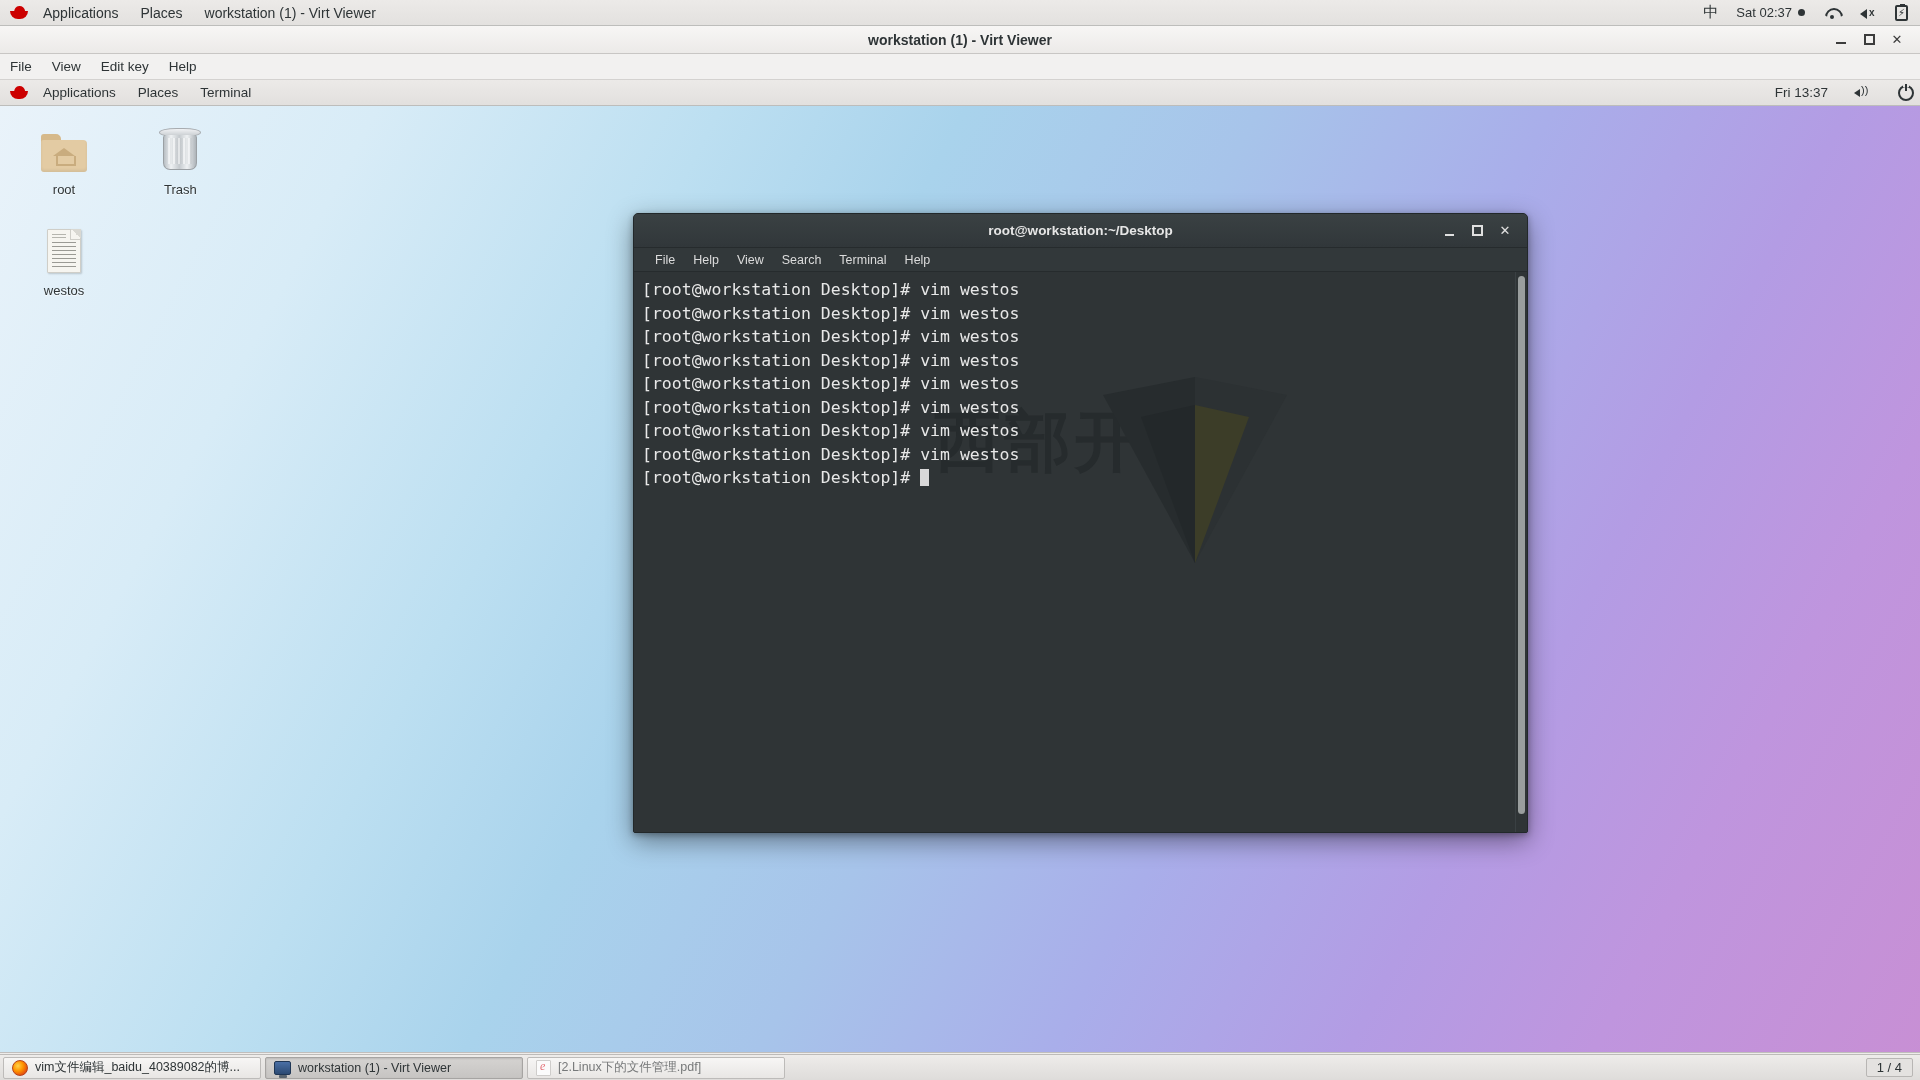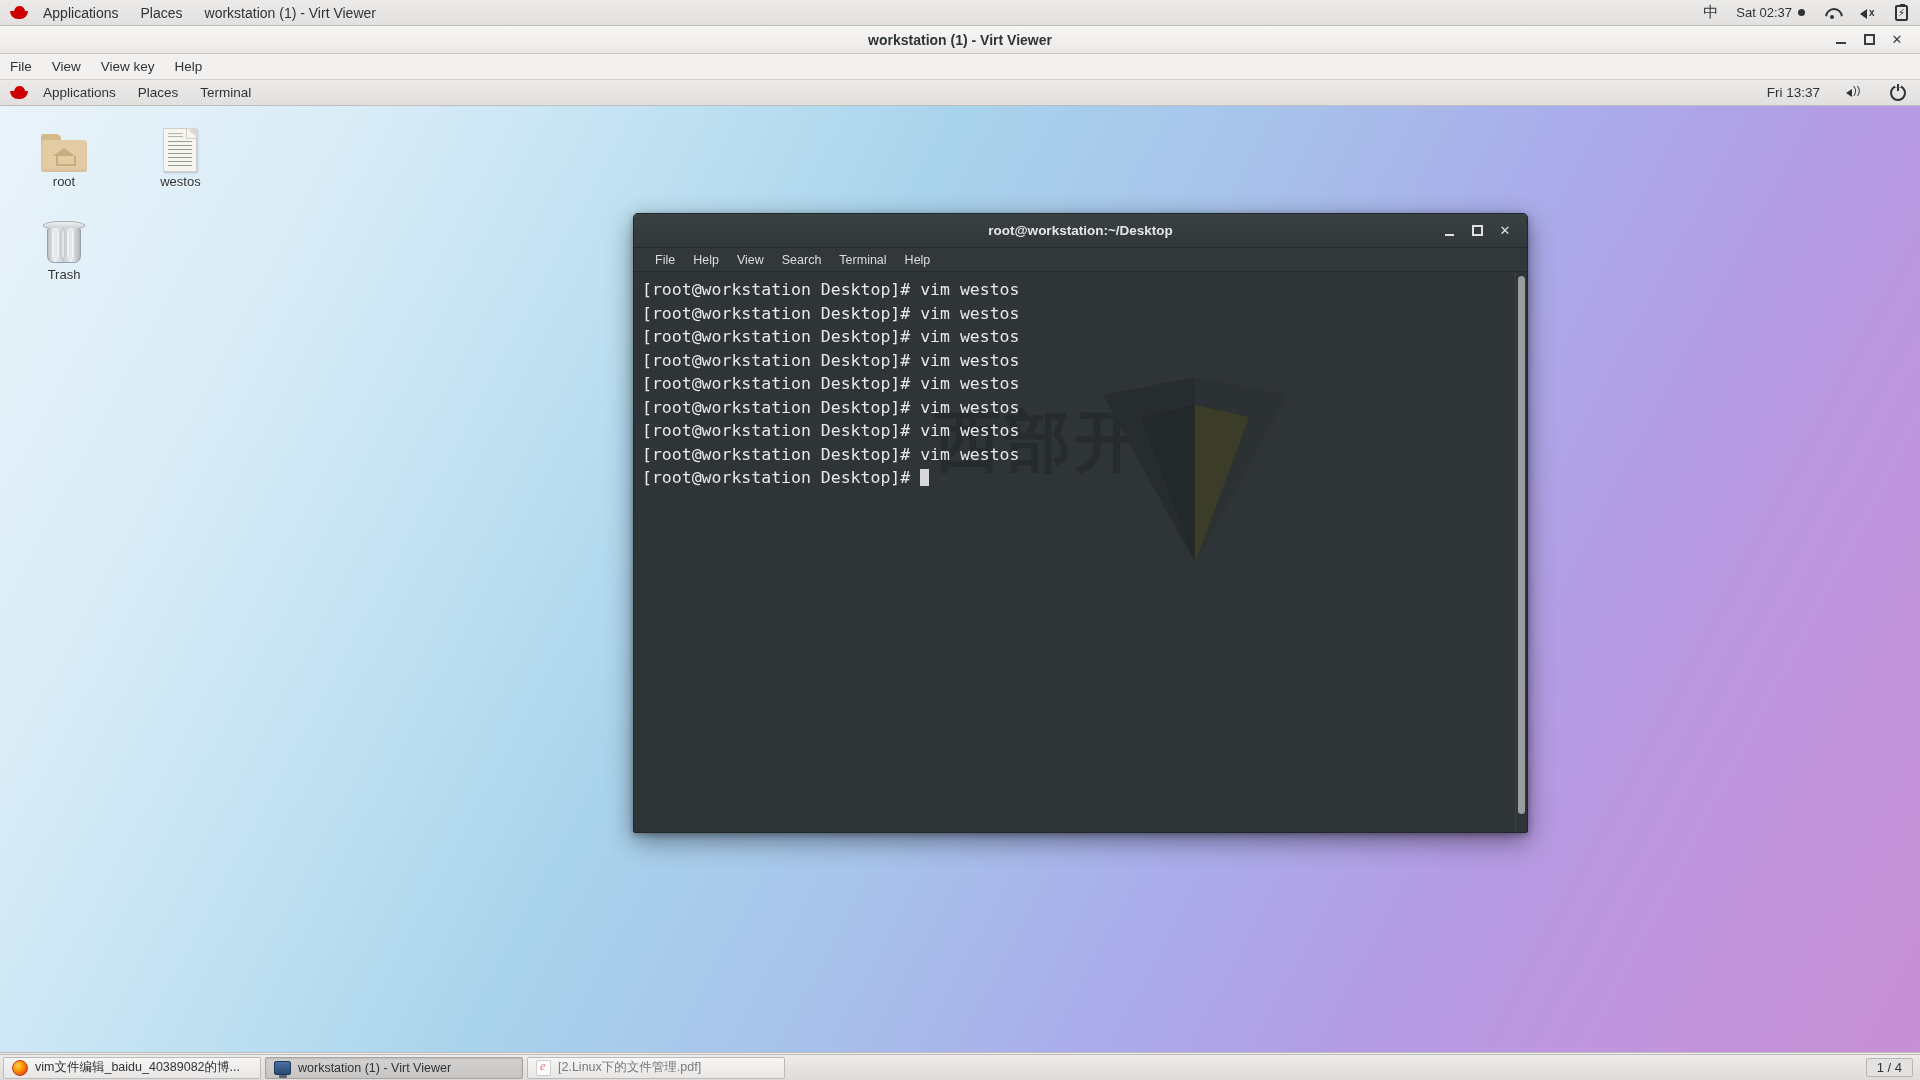--- a/index.html
+++ b/index.html
@@ -109,21 +109,21 @@
       #c88fd4 100%);
   }
 
   
   .guest-panel {
     height: 26px; background: linear-gradient(to bottom, #eceae8 0%, #e2e0de 100%);
     border-bottom: 1px solid #bdbdbb;
     display:flex; align-items:center; font-size:13.5px; color:#2e3436;
     position: relative; z-index: 5;
   }
-  .guest-panel .right { margin-left:auto; display:flex; align-items:center; gap:26px; padding-right:14px; }
+  .guest-panel .right { margin-left:auto; display:flex; align-items:center; gap:26px; padding-right:6px; }
   .spk-ico { width:18px; height:15px; position:relative; }
   .spk-ico::before {
     content:""; position:absolute; left:0; top:4px; width:0; height:0;
     border-style: solid; border-width: 4px 6px 4px 0; border-color: transparent #2e3436 transparent transparent;
   }
   .spk-ico::after {
     content:"))"; position:absolute; left:7px; top:-1px; font-size:11px; color:#2e3436;
   }
   .pwr-ico { width:16px; height:16px; border:2px solid #2e3436; border-radius:50%; position:relative; }
   .pwr-ico::after { content:""; position:absolute; left:5px; top:-3px; width:2px; height:7px; background:#2e3436; }
@@ -131,21 +131,21 @@
 
   
   .desk-icons { position:absolute; top:34px; left:8px; width:230px; }
   .dicon {
     width: 104px; display:inline-block; text-align:center;
     padding: 6px 2px 4px; margin: 0 4px 14px 4px; vertical-align: top;
     cursor: default;
   }
   .dicon .glyph { height:52px; display:flex; align-items:flex-end; justify-content:center; }
   .dicon .lbl {
-    font-size: 13px; color: #2e3436; margin-top: 2px;
+    font-size: 13px; color: #2e3436; margin-top: 10px;
     text-shadow: 0 1px 1px rgba(255,255,255,0.85);
     white-space: nowrap; overflow:hidden; text-overflow:ellipsis;
   }
 
   
   .folder { width:46px; height:38px; position:relative; }
   .folder .tab { position:absolute; left:0; top:0; width:20px; height:8px; background:#d6b98a; border-radius:3px 5px 0 0; }
   .folder .body { position:absolute; left:0; top:6px; width:46px; height:32px; background:#e3cba3; border-radius:2px 4px 3px 3px; box-shadow: inset 0 -2px 3px rgba(0,0,0,0.07); }
   .folder .home { position:absolute; left:12px; top:14px; width:22px; height:16px; }
   .folder .home::before {
@@ -364,21 +364,21 @@
   </div>
 
   <div class="vv-menubar">
     <div class="mi">
         <span>File</span>
       </div>
     <div class="mi">
         <span>View</span>
       </div>
     <div class="mi">
-        <span>View key</span>
+        <span>Edit key</span>
       </div>
     <div class="mi">
         <span>Help</span>
       </div>
   </div>
 
   <div class="guest">
 
     <div class="guest-panel">
       <span class="redhat-logo"></span>
@@ -404,34 +404,34 @@
           <div class="folder">
               <div class="tab"></div>
               <div class="body"></div>
               <div class="home"></div>
             </div>
         </div>
         <div class="lbl">root</div>
       </div>
       <div class="dicon">
         <div class="glyph">
-          <div class="txtfile">
-              <div class="lines"></div>
-            </div>
-        </div>
-        <div class="lbl">westos</div>
-      </div>
-      <div class="dicon">
-        <div class="glyph">
           <div class="trash">
               <div class="lid"></div>
               <div class="can"></div>
             </div>
         </div>
         <div class="lbl">Trash</div>
+      </div>
+      <div class="dicon">
+        <div class="glyph">
+          <div class="txtfile">
+              <div class="lines"></div>
+            </div>
+        </div>
+        <div class="lbl">westos</div>
       </div>
     </div>
 
     <div class="term">
       <div class="term-title">
         <div class="term-title-text">root@workstation:~/Desktop</div>
         <div class="term-wc">
           <div class="twc twc-min"></div>
           <div class="twc twc-max"></div>
           <div class="twc twc-close"></div>

